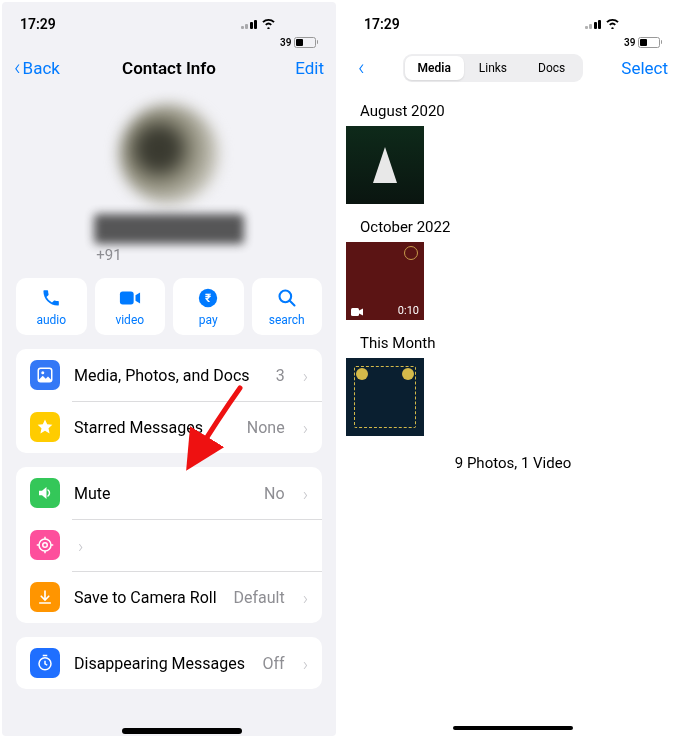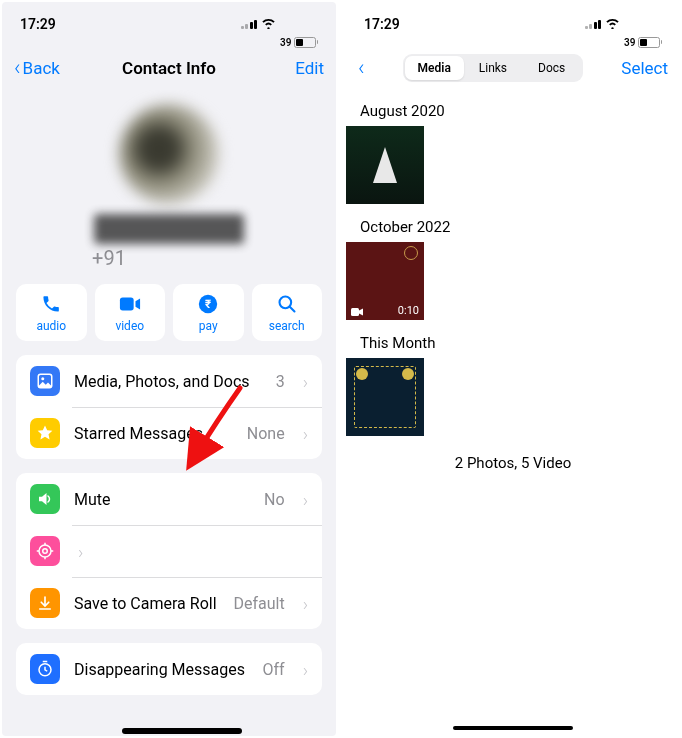--- a/index.html
+++ b/index.html
@@ -71,21 +71,21 @@
     overflow:hidden;
   }
   .contact-name {
     text-align:center;font-size:27px;font-weight:700;color:#000;
     filter: blur(5px);
     margin: 6px auto 2px;
     width:150px;height:30px;background:#222;border-radius:4px;
     opacity:.75;
   }
   .contact-phone {
-    text-align:center;color:#8e8e93;font-size:20px;margin-bottom:14px;
+    text-align:center;color:#8e8e93;font-size:15px;margin-bottom:14px;
   }
   .phone-blur{display:inline-block;width:120px;height:13px;filter:blur(5px);vertical-align:middle;}
   .action-row { display:flex;gap:8px;margin-bottom:14px; }
   .action-btn {
     flex:1;background:#fff;border-radius:10px;padding:10px 4px 8px;text-align:center;color:#007aff;
     display:flex;flex-direction:column;align-items:center;gap:5px;
   }
   .action-icon{font-size:20px;line-height:1;height:20px;display:flex;align-items:center;justify-content:center;}
   .action-label{font-size:12px;}
   .card { background:#fff;border-radius:10px;margin-bottom:14px;overflow:hidden; }
@@ -383,17 +383,17 @@
     <div class="month-label">This Month</div>
     <div class="thumb-row">
       <div class="thumb thumb3">
         <div class="thumb3-deco"></div>
         <div class="thumb3-flower"></div>
         <div class="thumb3-flower2"></div>
         <div class="thumb3-text"></div>
       </div>
     </div>
 
-    <div class="summary">2 Photos, 5 Video</div>
+    <div class="summary">9 Photos, 1 Video</div>
   </div>
 
   <div class="home-ind"></div>
 </div>
 
 </body></html>

